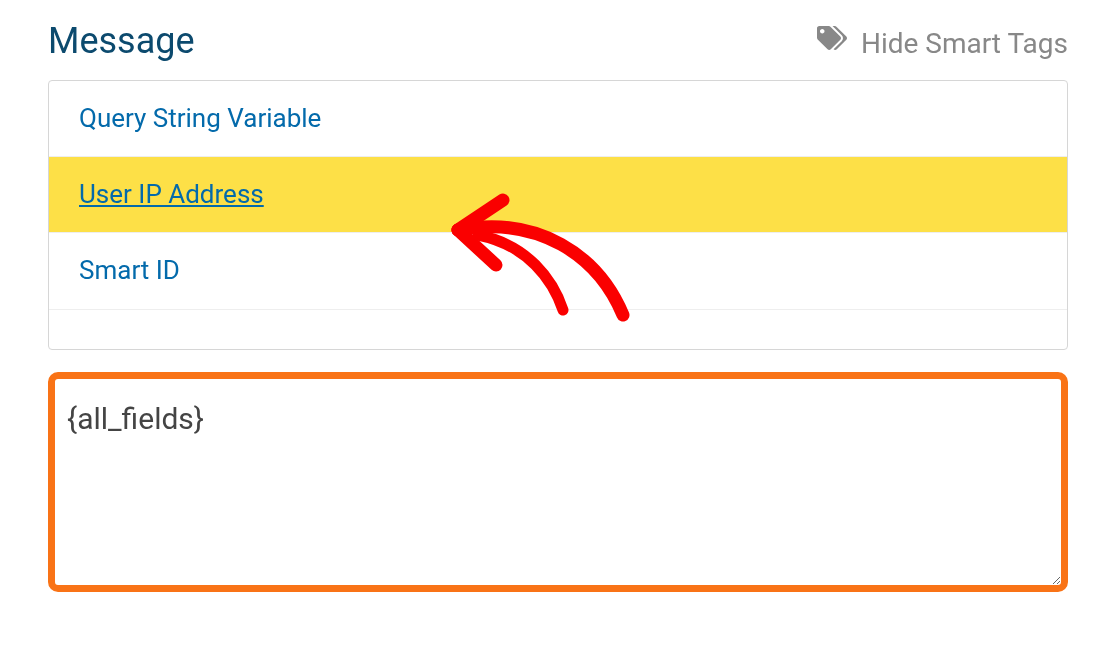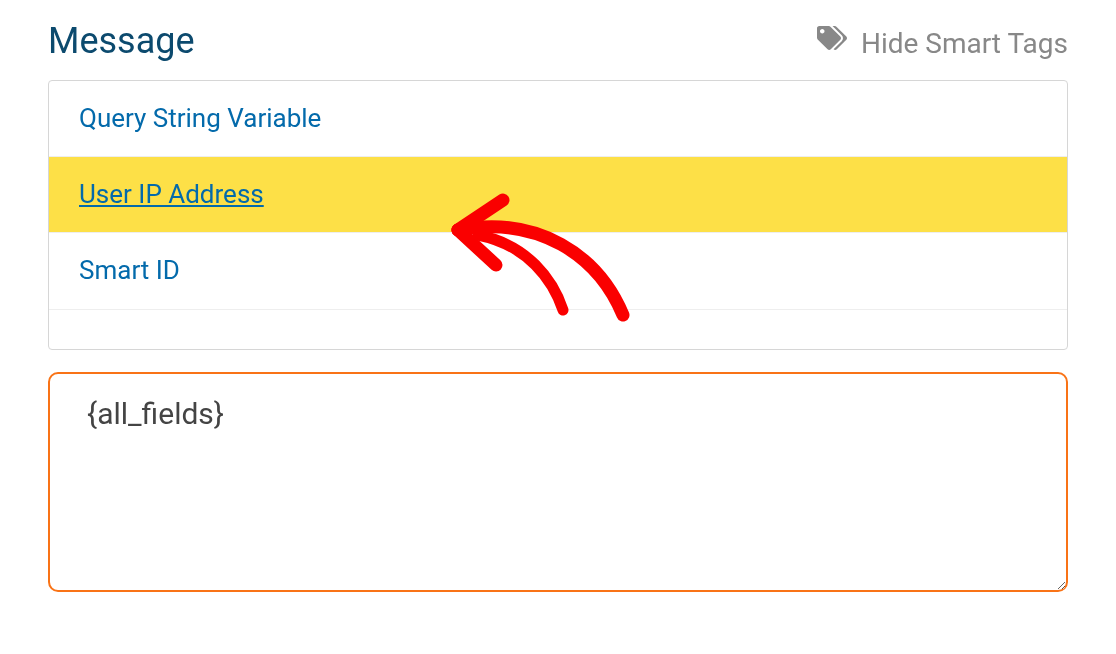--- a/index.html
+++ b/index.html
@@ -53,23 +53,23 @@
       background: #fde047;
       text-decoration: underline;
     }
     .tags-list-item.partial {
       border-bottom: none;
       padding-bottom: 0;
     }
     .message-box {
       width: 100%;
       height: 220px;
-      border: 2px solid #f97316;
+      border: 7px solid #f97316;
       border-radius: 10px;
-      padding: 22px 37px;
+      padding: 22px 12px;
       font-size: 30px;
       color: #444;
       font-family: inherit;
       resize: both;
       outline: none;
     }
     .arrow-annotation {
       position: absolute;
       left: 390px;
       top: 165px;

